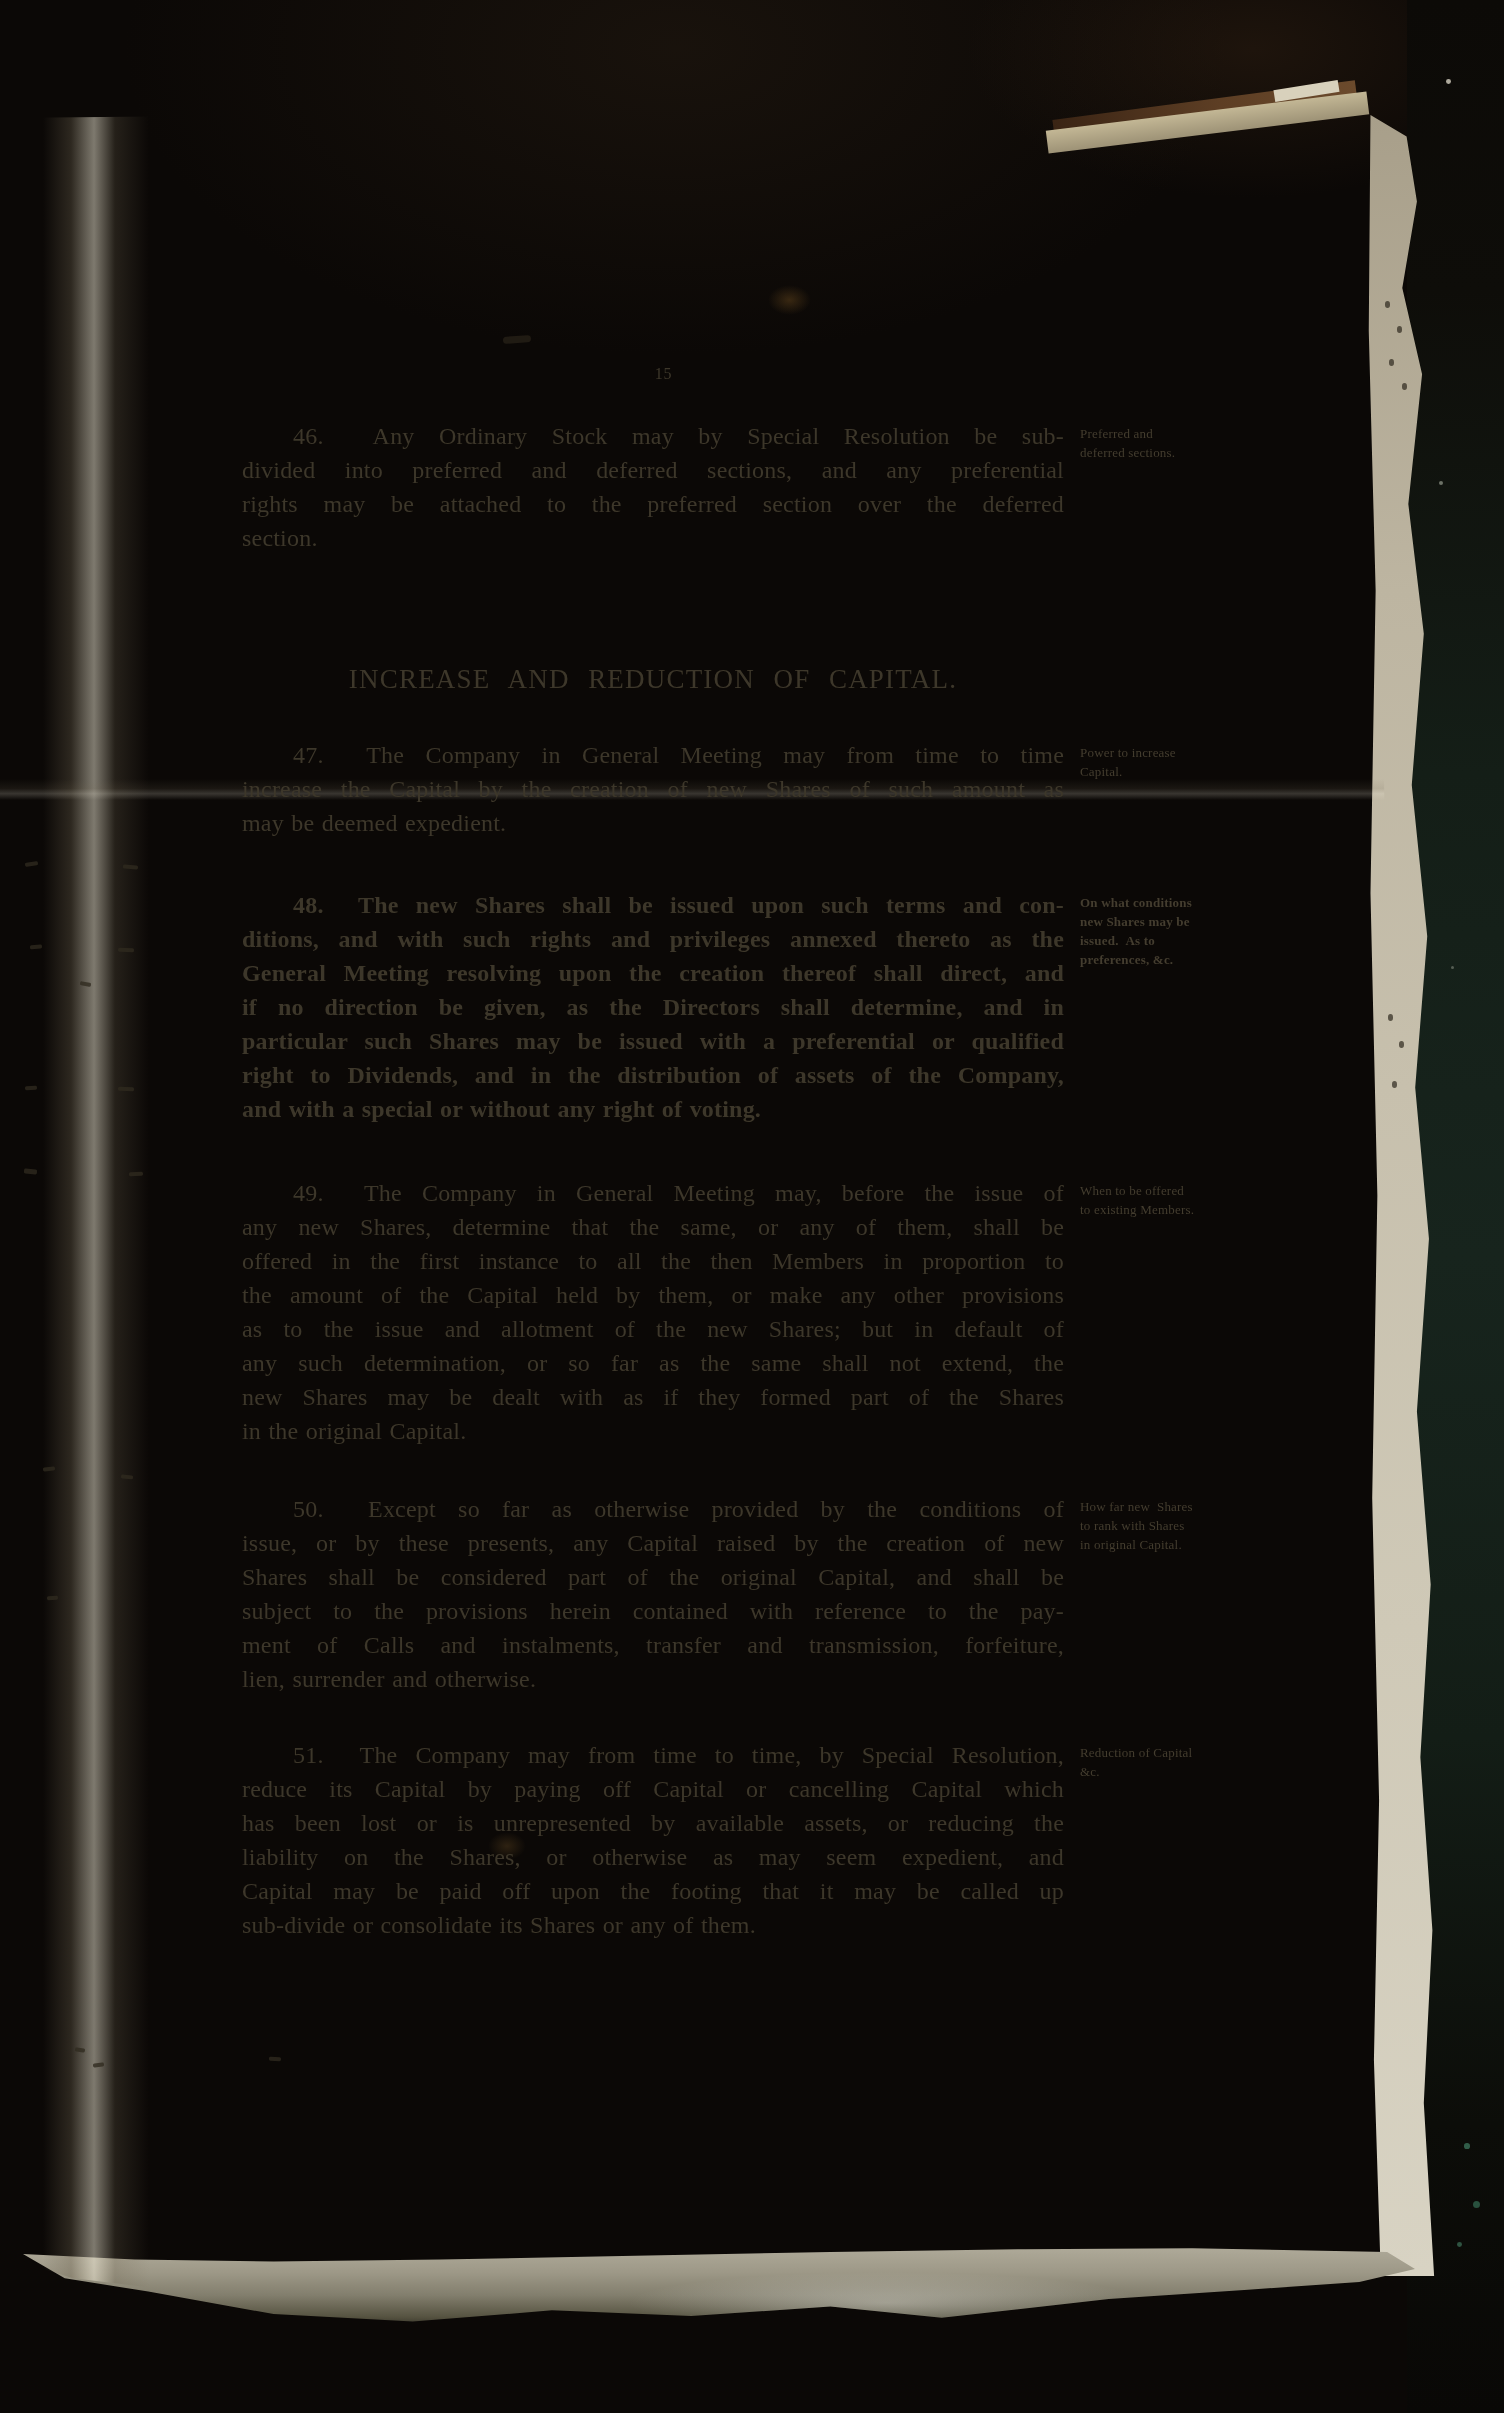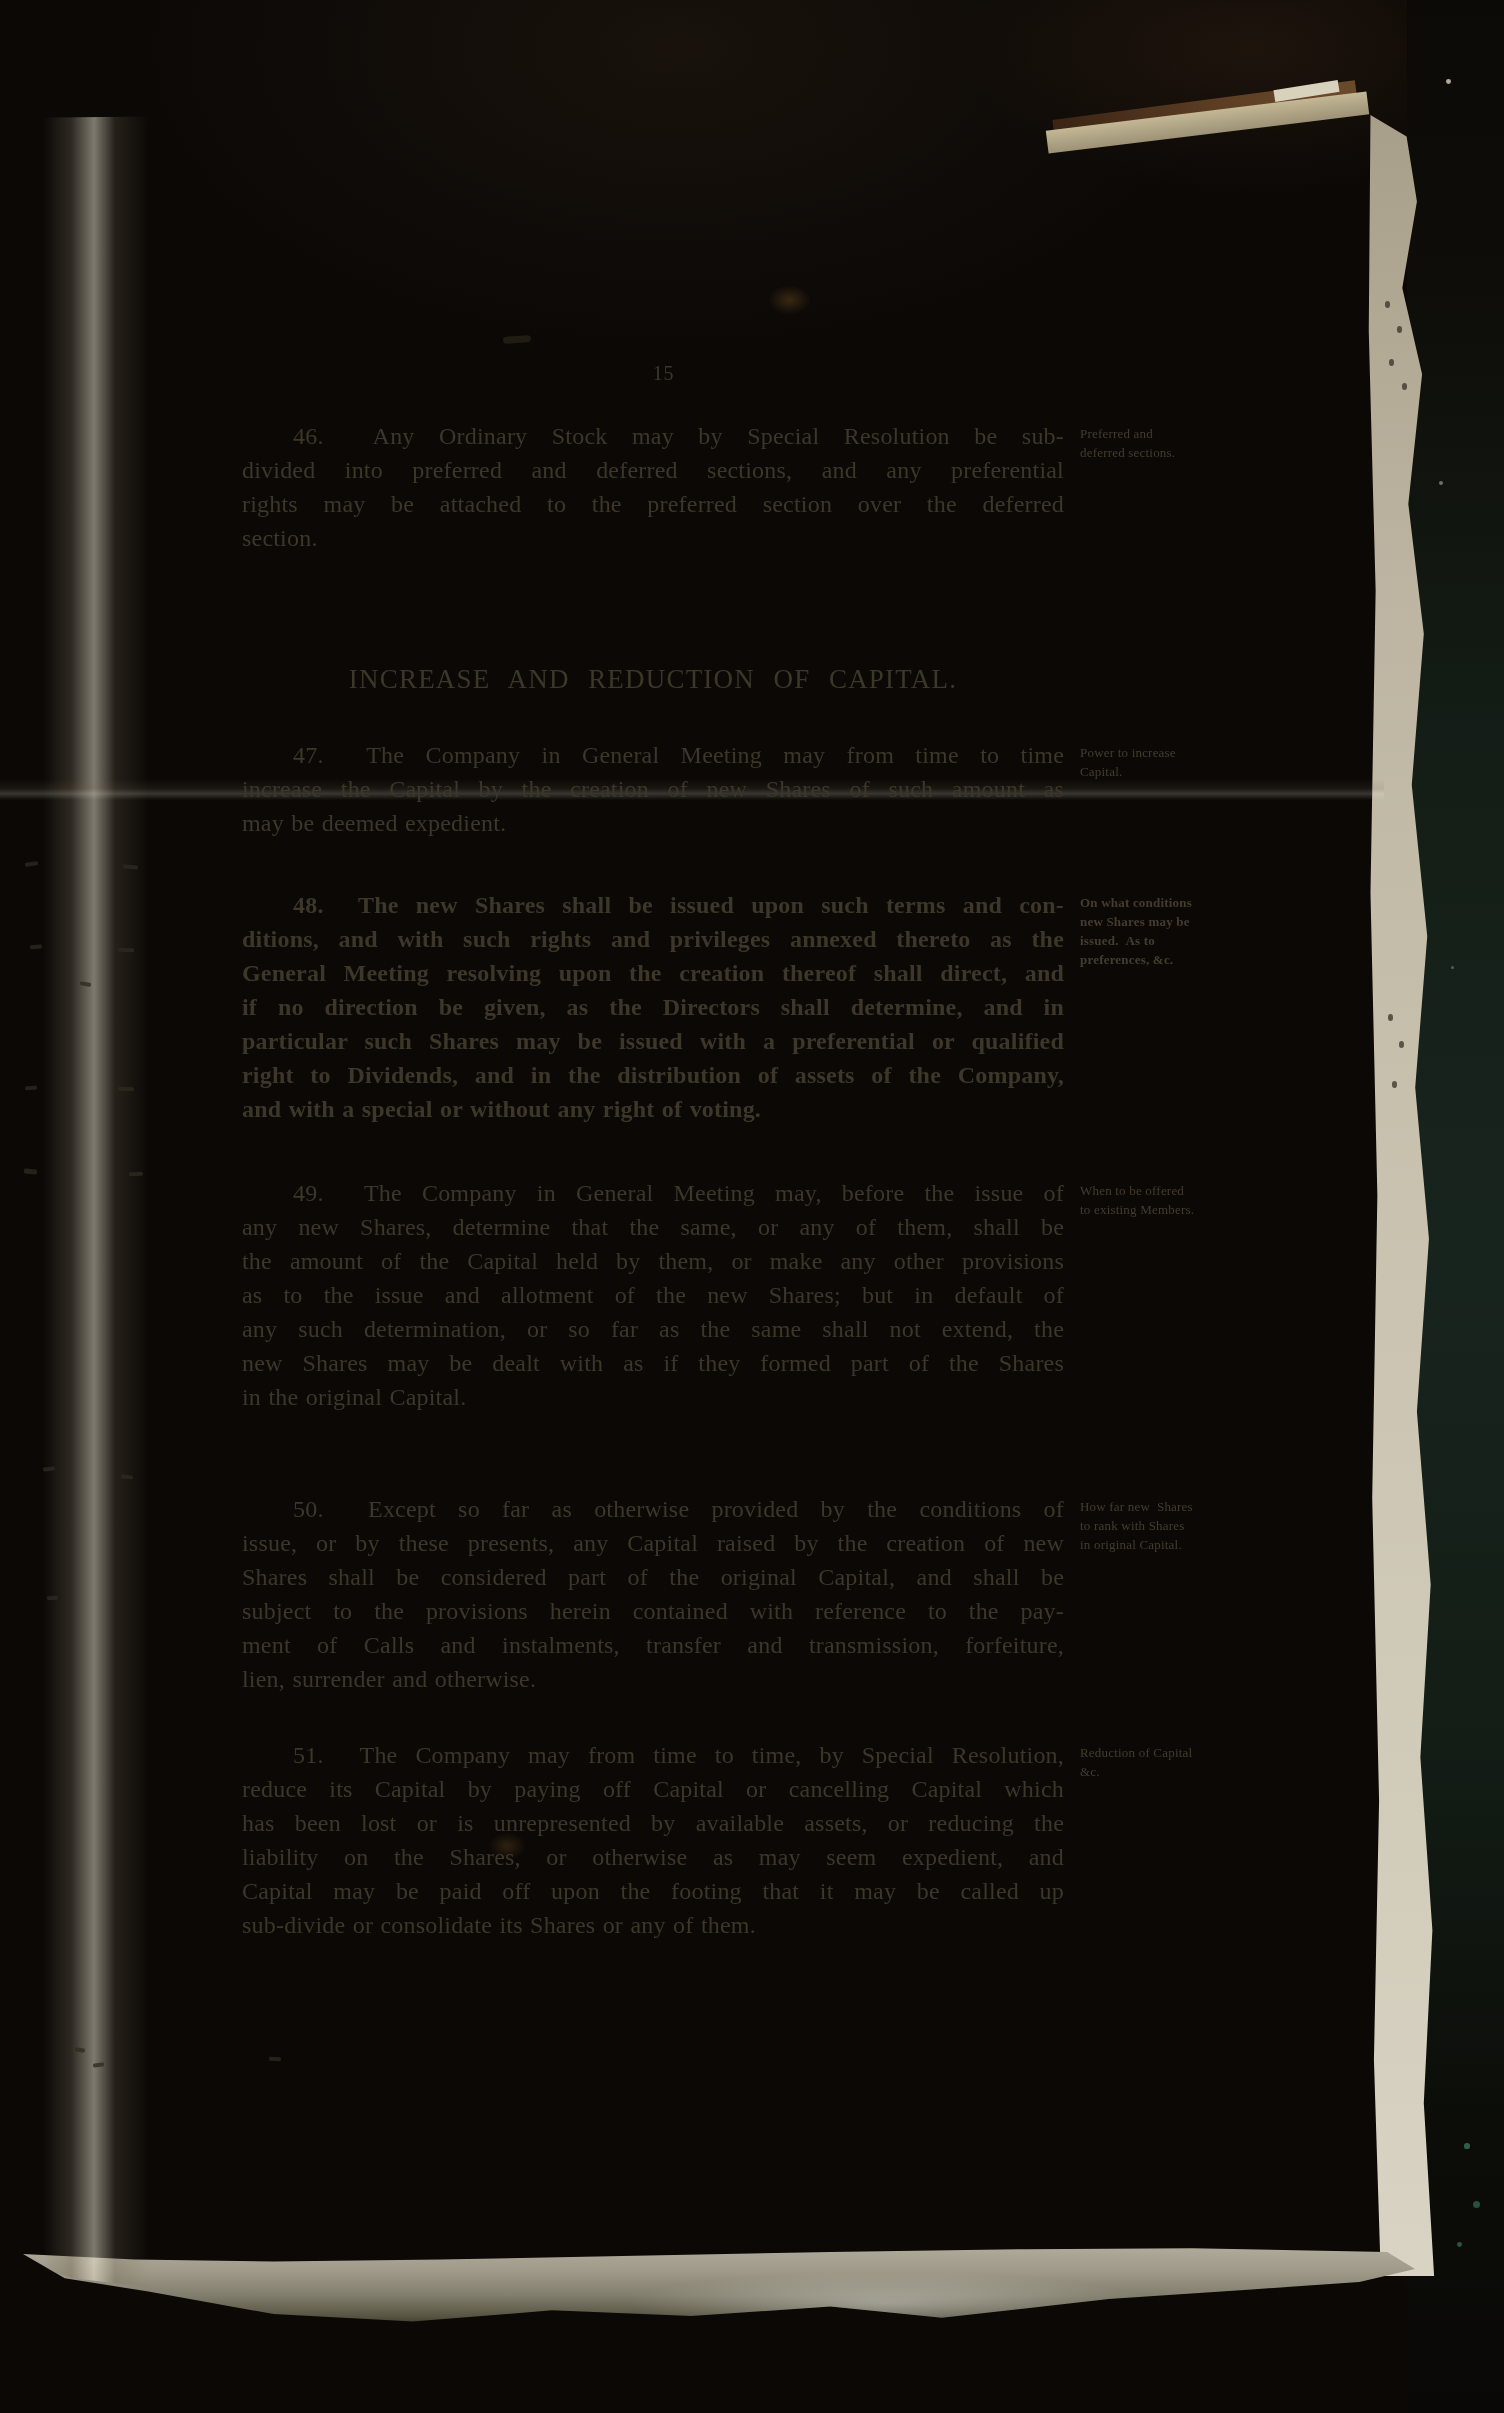--- a/index.html
+++ b/index.html
@@ -53,21 +53,21 @@
   .crease {
     position:absolute; left:0; top:779px; width:1392px; height:21px;
     background:linear-gradient(180deg, rgba(0,0,0,0), rgba(118,108,88,.14) 45%, rgba(240,235,218,.20) 70%, rgba(0,0,0,0));
   }
   .stain { position:absolute; border-radius:50%; }
   .tick { position:absolute; background:#2f2a1f; border-radius:1.6px; opacity:.78; }
   
   .content { position:absolute; left:0; top:0; width:1505px; height:2413px; color:#3d372a; }
   .pageno {
     position:absolute; left:606px; top:359px; width:115px; height:29.5px;
-    font-size:20px; line-height:29.5px; text-align:center; letter-spacing:0.8px;
+    font-size:16px; line-height:29.5px; text-align:center; letter-spacing:0.8px;
   }
   .heading {
     position:absolute; left:242px; top:661px; width:822px; height:36px;
     font-size:27px; line-height:36px; text-align:center; letter-spacing:1.2px; word-spacing:10.6px; white-space:nowrap;
   }
   .section { position:absolute; left:242px; width:822px; }
   #sec46 { top:419px; }
   #sec47 { top:738px; }
   #sec48 { top:888px;font-weight:bold; }
   #sec49 { top:1176px; }
@@ -162,20 +162,21 @@
           <div class="mline">On what conditions</div>
           <div class="mline">new Shares may be</div>
           <div class="mline">issued. &nbsp;As to</div>
           <div class="mline">preferences, &amp;c.</div>
         </div>
     </div>
     <div class="section" id="sec49">
       <div class="body">
           <div class="line first">49.&nbsp;&nbsp;The Company in General Meeting may, before the issue of</div>
           <div class="line">any new Shares, determine that the same, or any of them, shall be</div>
+          <div class="line">offered in the first instance to all the then Members in proportion to</div>
           <div class="line">the amount of the Capital held by them, or make any other provisions</div>
           <div class="line">as to the issue and allotment of the new Shares; but in default of</div>
           <div class="line">any such determination, or so far as the same shall not extend, the</div>
           <div class="line">new Shares may be dealt with as if they formed part of the Shares</div>
           <div class="line last">in the original Capital.</div>
         </div>
       <div class="margin-note">
           <div class="mline">When to be offered</div>
           <div class="mline">to existing Members.</div>
         </div>

